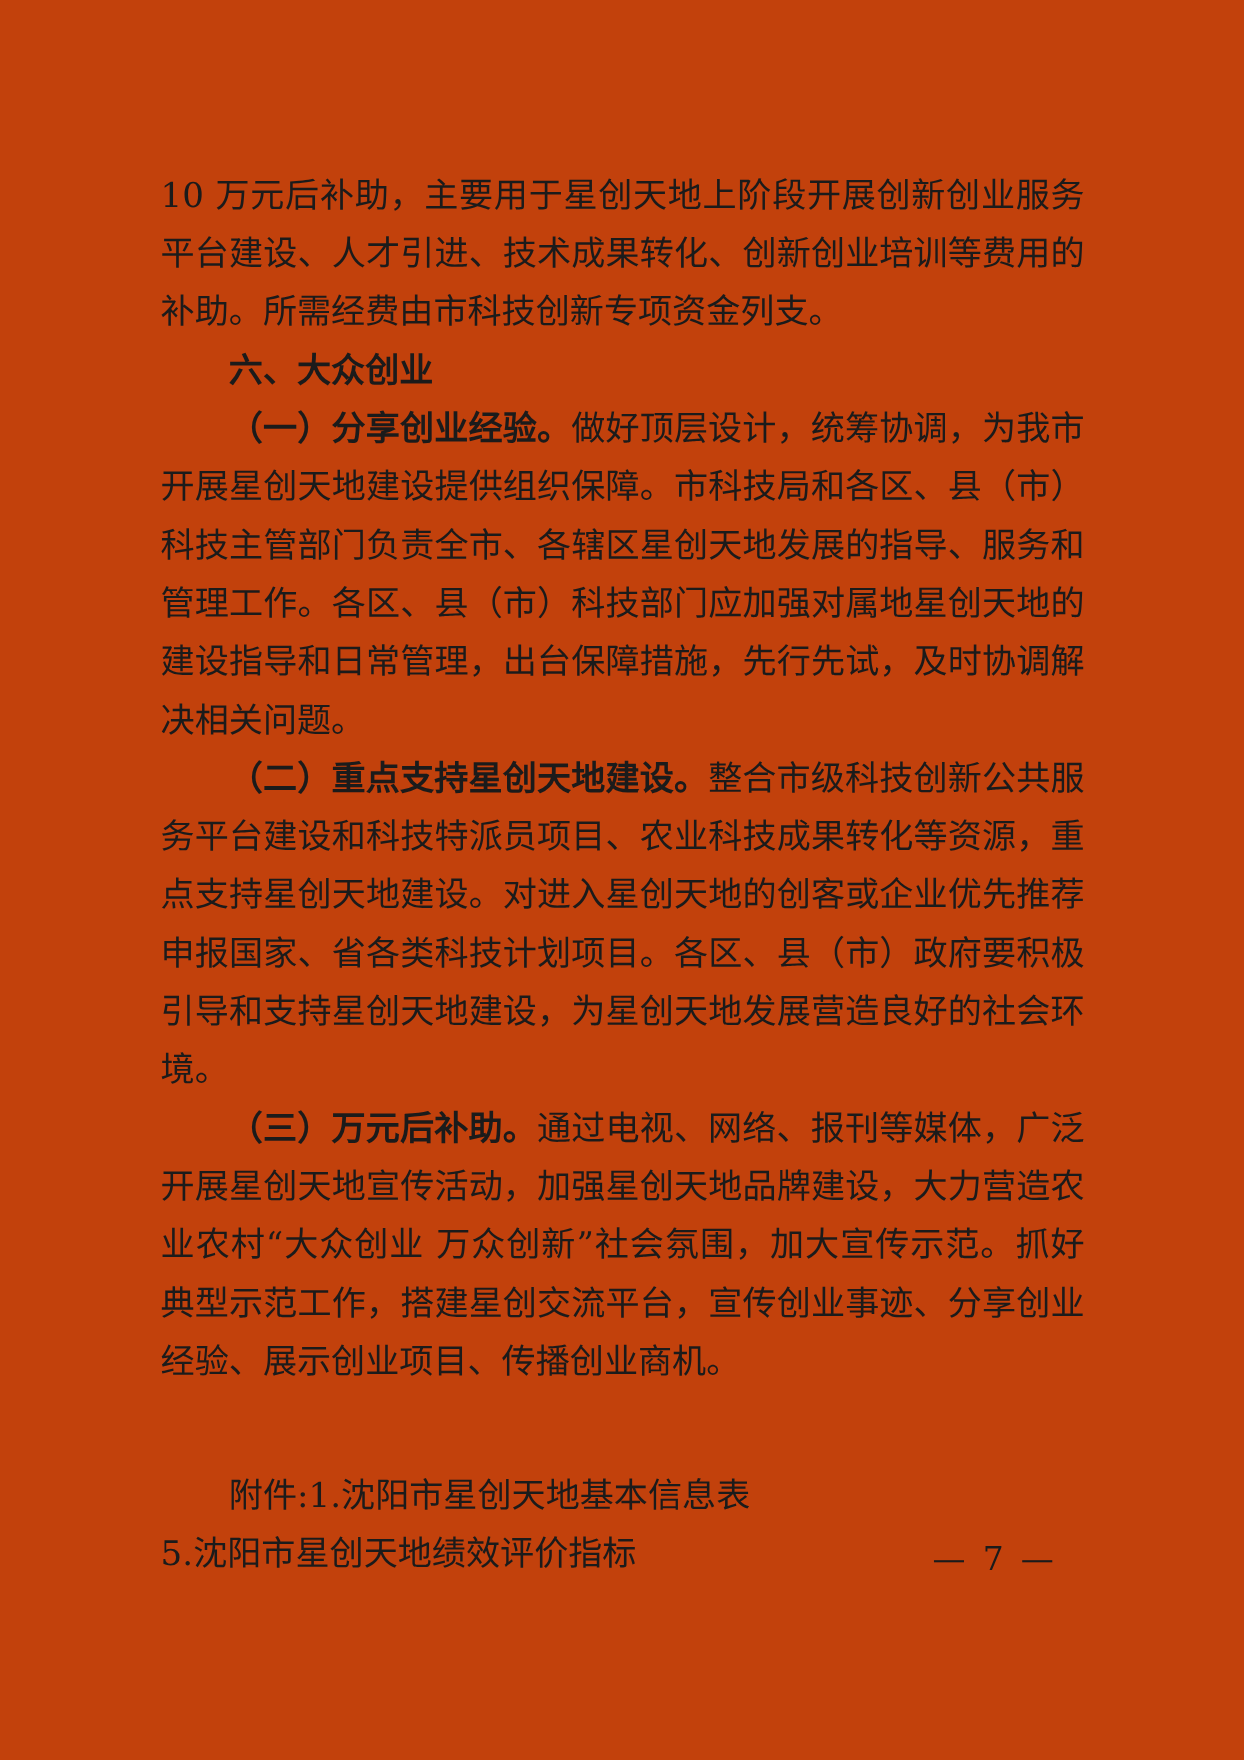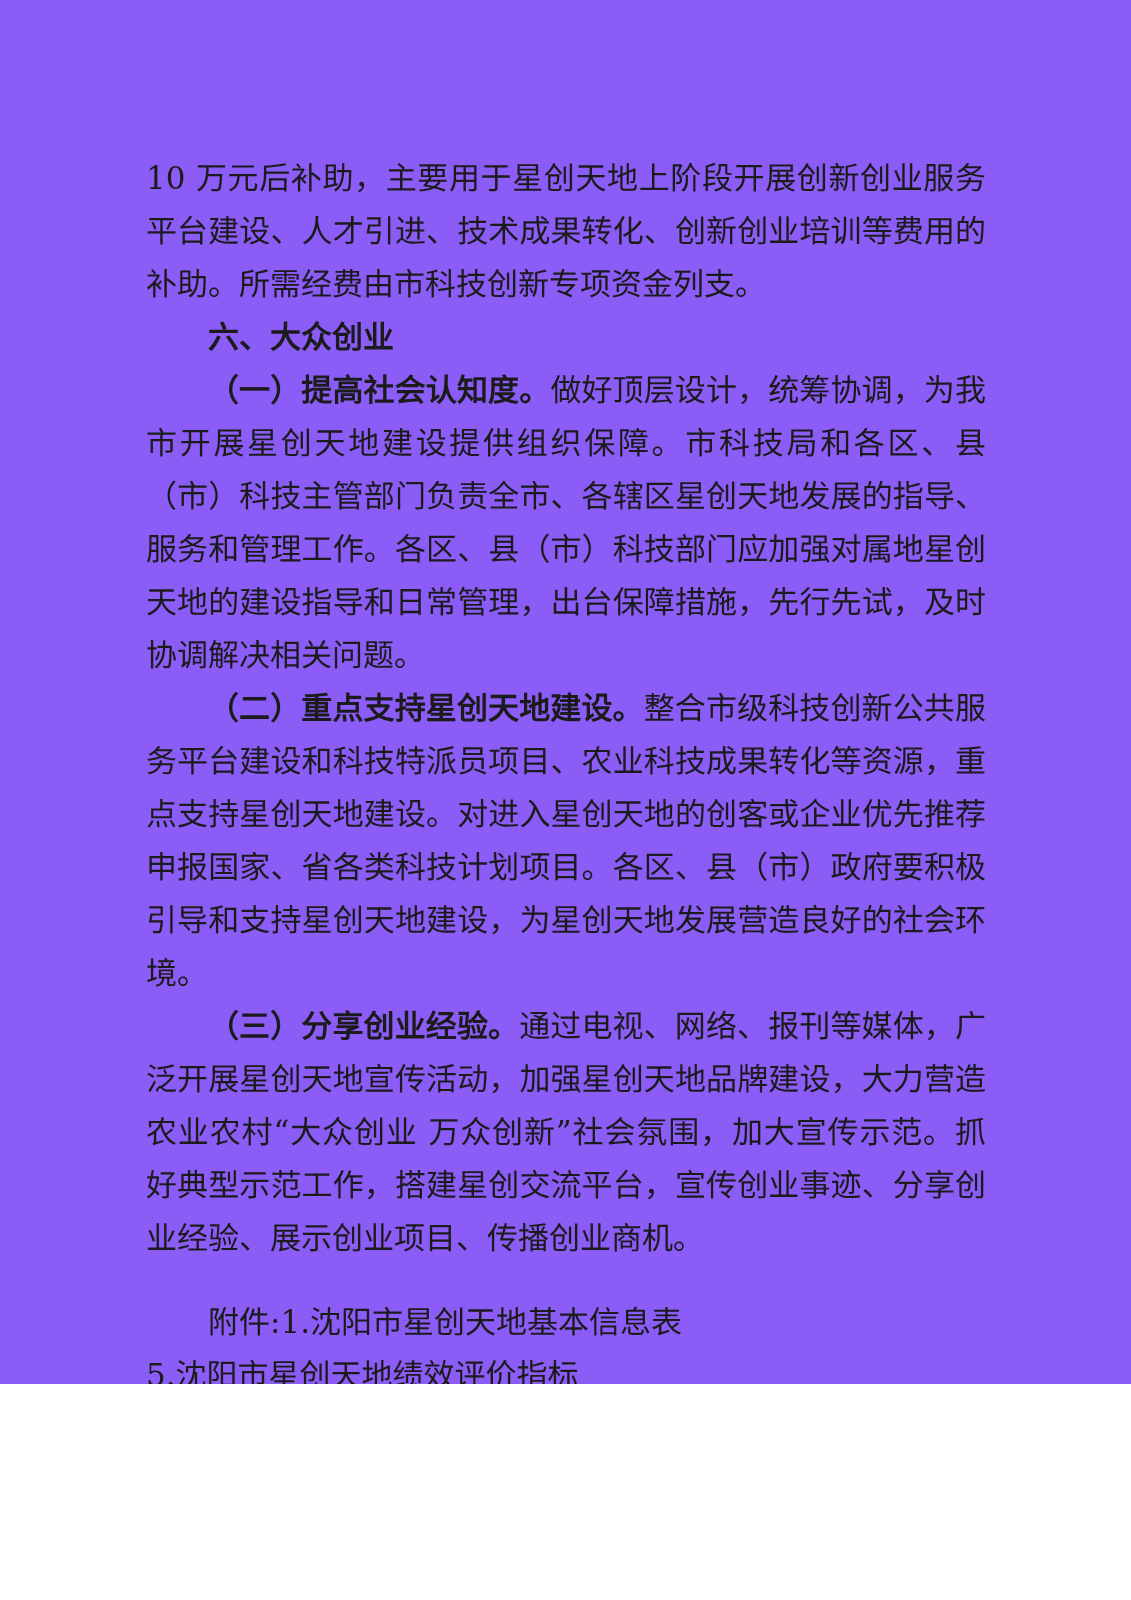--- a/index.html
+++ b/index.html
@@ -7,22 +7,22 @@
     padding: 0;
   }
   body {
     width: 1131px;
     height: 1600px;
     background: #ffffff;
   }
   .page {
     position: relative;
     width: 1131px;
-    height: 1384px;
-    background: #8b5cf6;
+    height: 1600px;
+    background: #c2410c;
     color: #1b1b1b;
     font-family: "DejaVu Serif", "Liberation Serif", serif;
     overflow: hidden;
   }
   .body-text {
     position: absolute;
     left: 146px;
     top: 152px;
     width: 840px;
     font-size: 31px;
@@ -39,21 +39,21 @@
   }
   .heading {
     font-family: "DejaVu Sans", "Liberation Sans", sans-serif;
     font-weight: 700;
     text-indent: 2em;
   }
   .lead {
     font-weight: 700;
   }
   .attachments {
-    margin-top: 31px;
+    margin-top: 69px;
   }
   .att-line1 {
     text-indent: 2em;
   }
   .att-line2 {
     padding-left: 4.35em;
   }
   .page-number {
     position: absolute;
     top: 1400px;
@@ -68,25 +68,25 @@
 <body>
 
 <div class="page">
 
   <div class="body-text">
 
     <p>10 万元后补助，主要用于星创天地上阶段开展创新创业服务平台建设、人才引进、技术成果转化、创新创业培训等费用的补助。所需经费由市科技创新专项资金列支。</p>
 
     <p class="heading">六、大众创业</p>
 
-    <p class="indent"><span class="lead">（一）提高社会认知度。</span><span>做好顶层设计，统筹协调，为我市开展星创天地建设提供组织保障。市科技局和各区、县（市）科技主管部门负责全市、各辖区星创天地发展的指导、服务和管理工作。各区、县（市）科技部门应加强对属地星创天地的建设指导和日常管理，出台保障措施，先行先试，及时协调解决相关问题。</span></p>
+    <p class="indent"><span class="lead">（一）分享创业经验。</span><span>做好顶层设计，统筹协调，为我市开展星创天地建设提供组织保障。市科技局和各区、县（市）科技主管部门负责全市、各辖区星创天地发展的指导、服务和管理工作。各区、县（市）科技部门应加强对属地星创天地的建设指导和日常管理，出台保障措施，先行先试，及时协调解决相关问题。</span></p>
 
     <p class="indent"><span class="lead">（二）重点支持星创天地建设。</span><span>整合市级科技创新公共服务平台建设和科技特派员项目、农业科技成果转化等资源，重点支持星创天地建设。对进入星创天地的创客或企业优先推荐申报国家、省各类科技计划项目。各区、县（市）政府要积极引导和支持星创天地建设，为星创天地发展营造良好的社会环境。</span></p>
 
-    <p class="indent"><span class="lead">（三）分享创业经验。</span><span>通过电视、网络、报刊等媒体，广泛开展星创天地宣传活动，加强星创天地品牌建设，大力营造农业农村“大众创业 万众创新”社会氛围，加大宣传示范。抓好典型示范工作，搭建星创交流平台，宣传创业事迹、分享创业经验、展示创业项目、传播创业商机。</span></p>
+    <p class="indent"><span class="lead">（三）万元后补助。</span><span>通过电视、网络、报刊等媒体，广泛开展星创天地宣传活动，加强星创天地品牌建设，大力营造农业农村“大众创业 万众创新”社会氛围，加大宣传示范。抓好典型示范工作，搭建星创交流平台，宣传创业事迹、分享创业经验、展示创业项目、传播创业商机。</span></p>
 
     <div class="attachments">
       <p class="att-line1"><span>附件:</span><span>1.沈阳市星创天地基本信息表</span></p>
       <p class="att-line2">5.沈阳市星创天地绩效评价指标</p>
     </div>
 
   </div>
 
   <div class="page-number">— 7 —</div>
 

